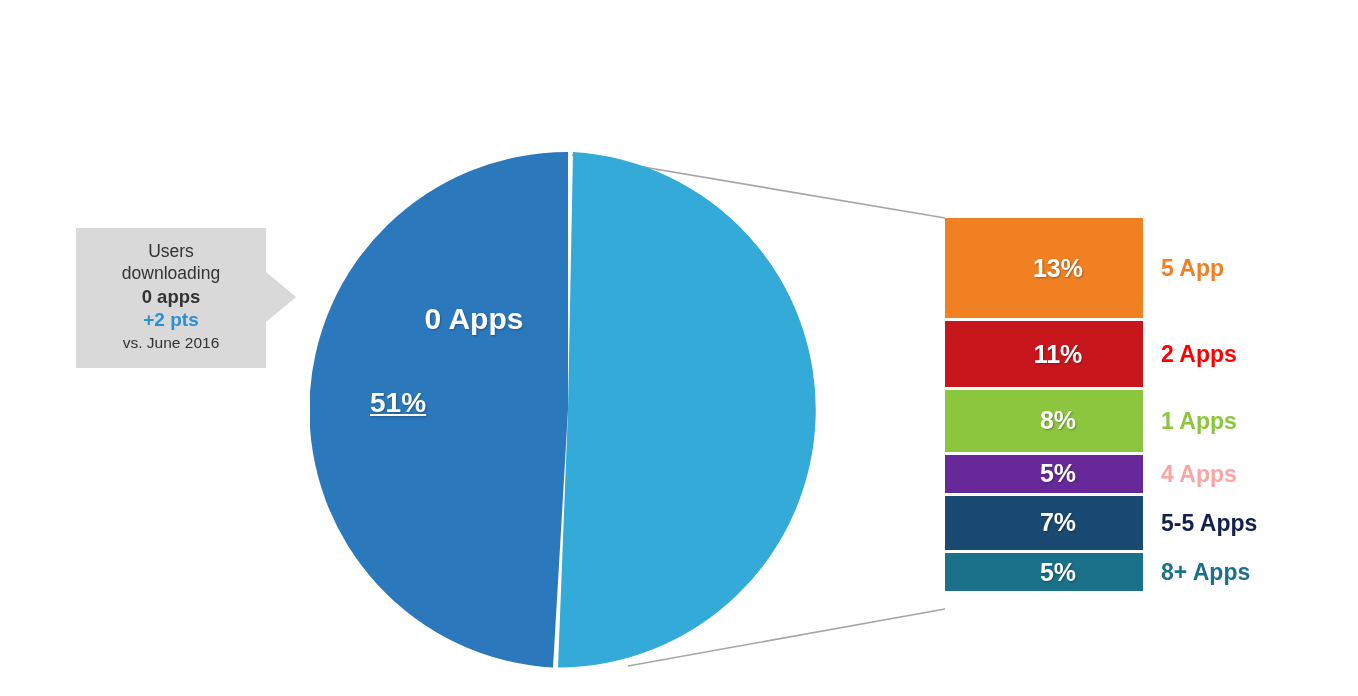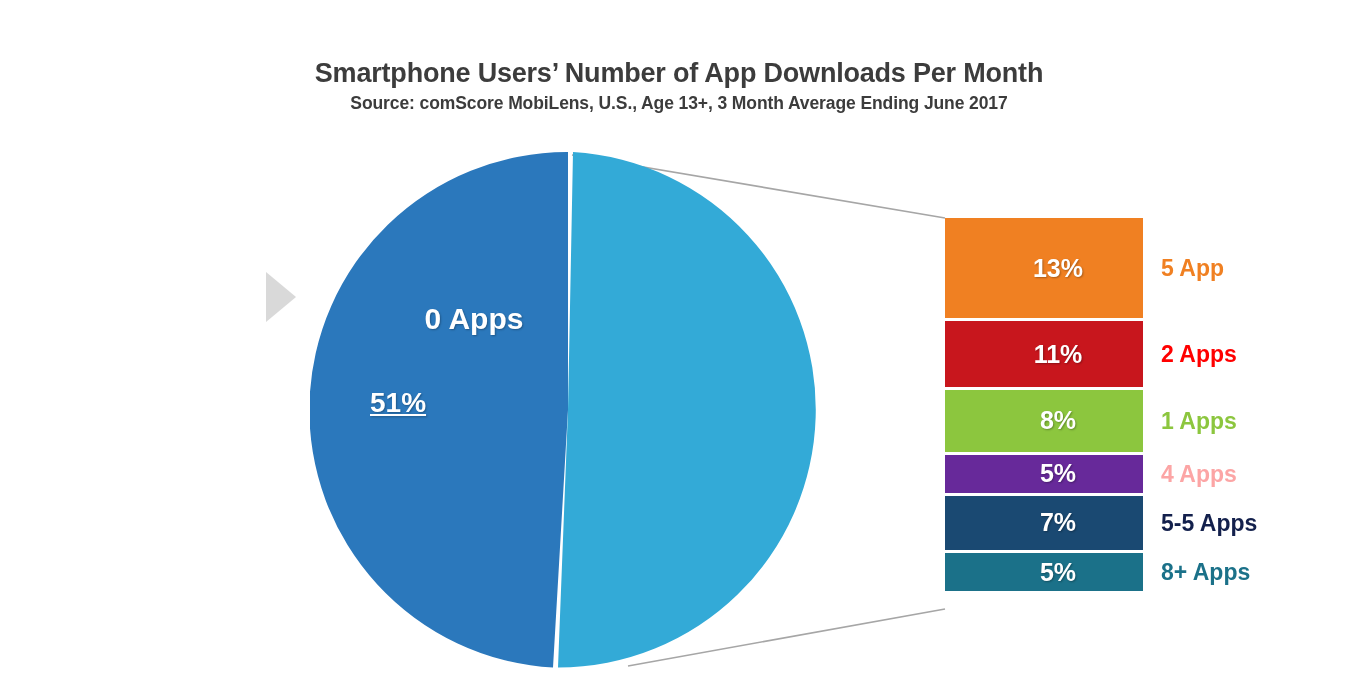--- a/index.html
+++ b/index.html
@@ -133,43 +133,48 @@
     font-size: 23px;
     white-space: nowrap;
     transform: translateY(-50%);
   }
 </style>
 </head>
 <body>
 
 <div id="canvas">
 
-  <div id="title-block">
-    <div id="chart-title">Smartphone Users’ Number of App Downloads Per Month</div>
-    <div id="chart-subtitle">Source: comScore MobiLens, U.S., Age 13+, 3 Month Average Ending June 2017</div>
-  </div>
 
   <svg id="connectors" viewBox="0 0 1358 696">
     <line x1="572" y1="155" x2="945" y2="218" stroke="#A6A6A6" stroke-width="1.6"></line>
     <line x1="628" y1="666" x2="945" y2="609" stroke="#A6A6A6" stroke-width="1.6"></line>
   </svg>
 
   <div id="pie-wrap">
     <svg id="pie-svg" width="516" height="516" viewBox="0 0 516 516">
 
       <path d="M 258 258 L 258 0 A 258 258 0 0 0 243 515.6 Z" fill="#2B78BC"></path>
 
       <path d="M 258 258 L 263 0.05 A 258 258 0 0 1 248 515.6 Z" fill="#33AAD7"></path>
     </svg>
 
     <div class="pie-label pie-slice-name" id="label-left-name">0 Apps</div>
     <div class="pie-label pie-slice-value" id="label-left-value">51%</div>
 
   </div>
 
+  <div id="callout" style="background: rgb(217, 217, 217);">
+    <div id="callout-inner">
+      <div class="callout-line">Users</div>
+      <div class="callout-line">downloading</div>
+      <div class="callout-strong">0 apps</div>
+      <div class="callout-delta" id="callout-delta" style="color: rgb(43, 143, 212);">+2 pts</div>
+      <div class="callout-small">vs. June 2016</div>
+    </div>
+  </div>
   <div id="callout-pointer" style="border-left-color: rgb(217, 217, 217);"></div>
 
   <div id="bar-stack">
       <div class="bar-seg" style="height: 100.02px; background: rgb(240, 128, 34); margin-bottom: 3px;">
         <span class="bar-value">13%</span>
         <span class="bar-cat" style="color: rgb(240, 128, 34); top: 50%;">5 App</span>
       </div>
       <div class="bar-seg" style="height: 66px; background: rgb(200, 22, 29); margin-bottom: 3px;">
         <span class="bar-value">11%</span>
         <span class="bar-cat" style="color: rgb(255, 0, 0); top: 50%;">2 Apps</span>

